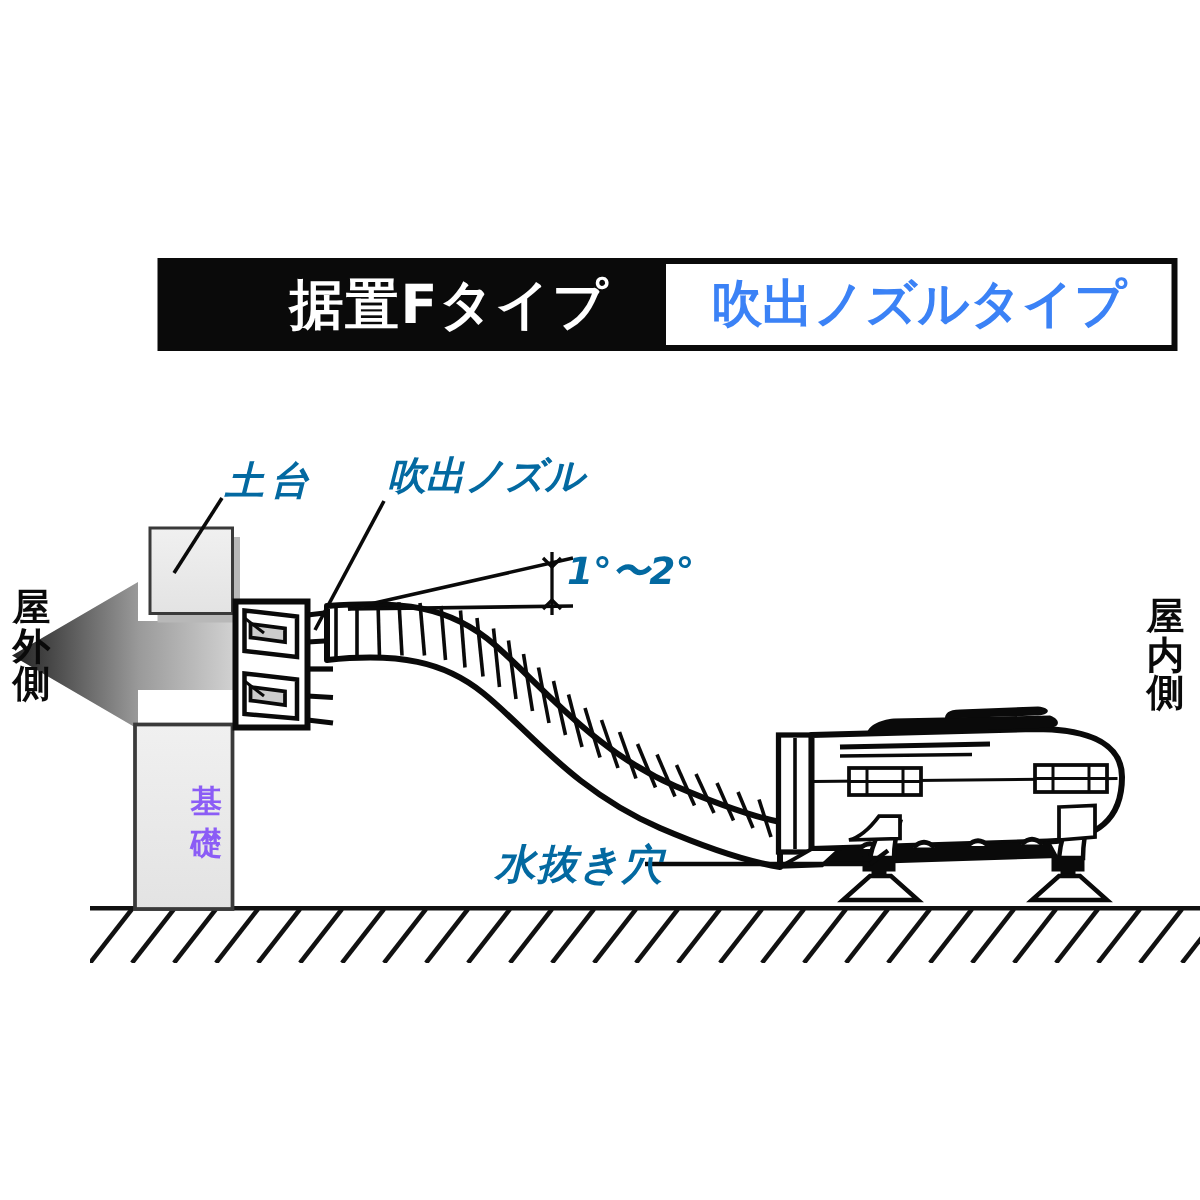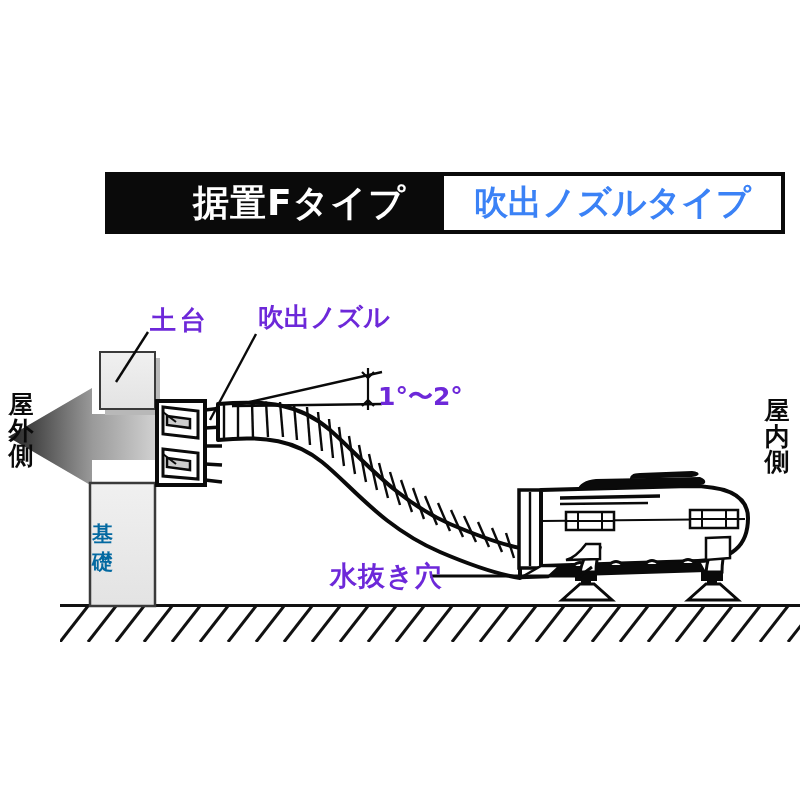--- a/index.html
+++ b/index.html
@@ -35,28 +35,28 @@
   
   .vlabel{
     position:absolute;font-size:25px;font-weight:bold;color:#0a0a0a;
     line-height:1.02;text-align:center;width:30px;
   }
   #label-outdoor{left:6px;top:392px;}
   #label-indoor{left:762px;top:398px;}
   .vlabel span{display:block;}
 
   
-  .calltext{position:absolute;font-size:26px;font-weight:bold;color:#6d28d9;white-space:nowrap;}
+  .calltext{position:absolute;font-size:26px;font-weight:bold;color:#0369a1;white-space:nowrap;font-style:italic;}
   #label-dodai{left:150px;top:303px;letter-spacing:4px;}
   #label-nozzle{left:258px;top:300px;text-align:right;}
   #label-drain{left:330px;top:558px;font-size:27px;letter-spacing:1px;}
-  #label-angle{left:378px;top:380px;font-size:25px;font-weight:bold;letter-spacing:0px;}
+  #label-angle{left:378px;top:364px;font-size:25px;font-weight:bold;letter-spacing:0px;}
   #label-kiso{
-    position:absolute;left:92px;top:520px;width:62px;text-align:left;
-    font-size:21px;font-weight:bold;color:#0369a1;letter-spacing:6px;
+    position:absolute;left:92px;top:520px;width:62px;text-align:right;
+    font-size:21px;font-weight:bold;color:#8b5cf6;letter-spacing:6px;
   }
 </style>
 </head>
 <body>
 
 <div id="stage">
 
   <svg width="800" height="800" viewBox="0 0 800 800" style="position:absolute;left:0;top:0;">
     <defs>
       <linearGradient id="arrowGrad" x1="0" y1="0" x2="1" y2="0">

